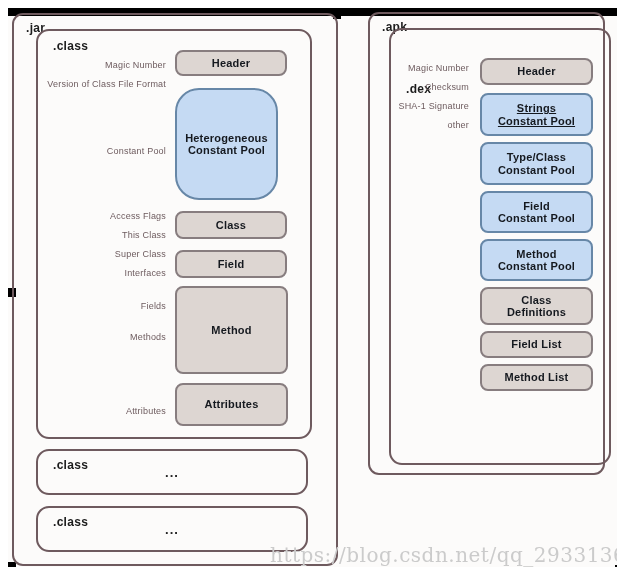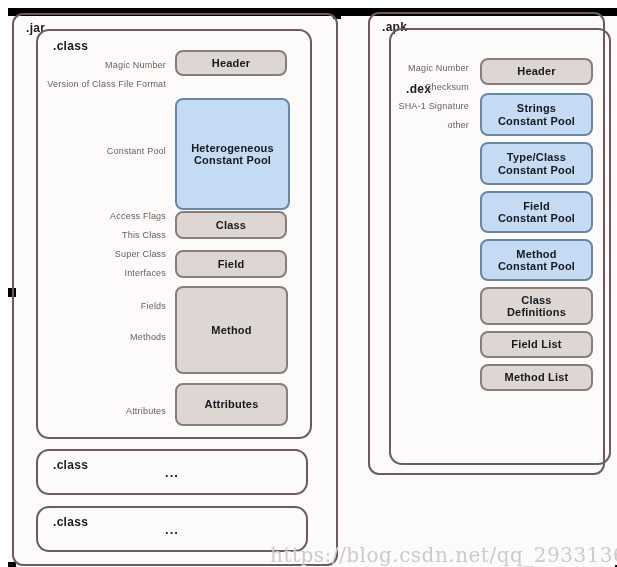--- a/index.html
+++ b/index.html
@@ -54,21 +54,21 @@
       <div class="side-label" style="left:2px;top:107px;width:130px;">Constant Pool</div>
       <div class="side-label" style="left:2px;top:172px;width:130px;">Access Flags
 This Class
 Super Class
 Interfaces</div>
       <div class="side-label" style="left:2px;top:227px;width:130px;margin-top:35px;">Fields</div>
       <div class="side-label" style="left:2px;top:293px;width:130px;">Methods</div>
       <div class="side-label" style="left:2px;top:367px;width:130px;">Attributes</div>
 
       <div class="box gray" style="left:137px;top:19px;width:112px;height:26px;">Header</div>
-      <div class="box blue" style="left:137px;top:67px;width:115px;height:112px;">Heterogeneous
+      <div class="box blue" style="left:137px;top:57px;width:103px;height:112px;border-radius:24px;">Heterogeneous
 Constant Pool</div>
       <div class="box gray" style="left:137px;top:180px;width:112px;height:28px;">Class</div>
       <div class="box gray" style="left:137px;top:219px;width:112px;height:28px;">Field</div>
       <div class="box gray" style="left:137px;top:255px;width:113px;height:88px;">Method</div>
       <div class="box gray" style="left:137px;top:352px;width:113px;height:43px;">Attributes</div>
     </div>
 
     <div class="container" style="left:22px;top:434px;width:272px;height:46px;border-radius:13px;">
       <span class="container-label" style="left:11px;top:3px;">.class</span>
       <div class="ellipsis">...</div>
@@ -84,21 +84,21 @@
 
     <div class="container" style="left:19px;top:14px;width:222px;height:437px;border-radius:13px;">
       <span class="container-label" style="left:11px;top:4px;margin-top:44px;">.dex</span>
 
       <div class="side-label" style="left:0;top:25px;width:82px;">Magic Number
 Checksum
 SHA-1 Signature
 other</div>
 
       <div class="box gray" style="left:89px;top:28px;width:113px;height:27px;">Header</div>
-      <div class="box blue" style="left:89px;top:63px;width:113px;height:43px;">Strings
+      <div class="box blue" style="left:89px;top:63px;width:113px;height:43px;text-decoration:underline;">Strings
 Constant Pool</div>
       <div class="box blue" style="left:89px;top:112px;width:113px;height:43px;">Type/Class
 Constant Pool</div>
       <div class="box blue" style="left:89px;top:161px;width:113px;height:42px;">Field
 Constant Pool</div>
       <div class="box blue" style="left:89px;top:209px;width:113px;height:42px;">Method
 Constant Pool</div>
       <div class="box gray" style="left:89px;top:257px;width:113px;height:38px;">Class
 Definitions</div>
       <div class="box gray" style="left:89px;top:301px;width:113px;height:27px;">Field List</div>

